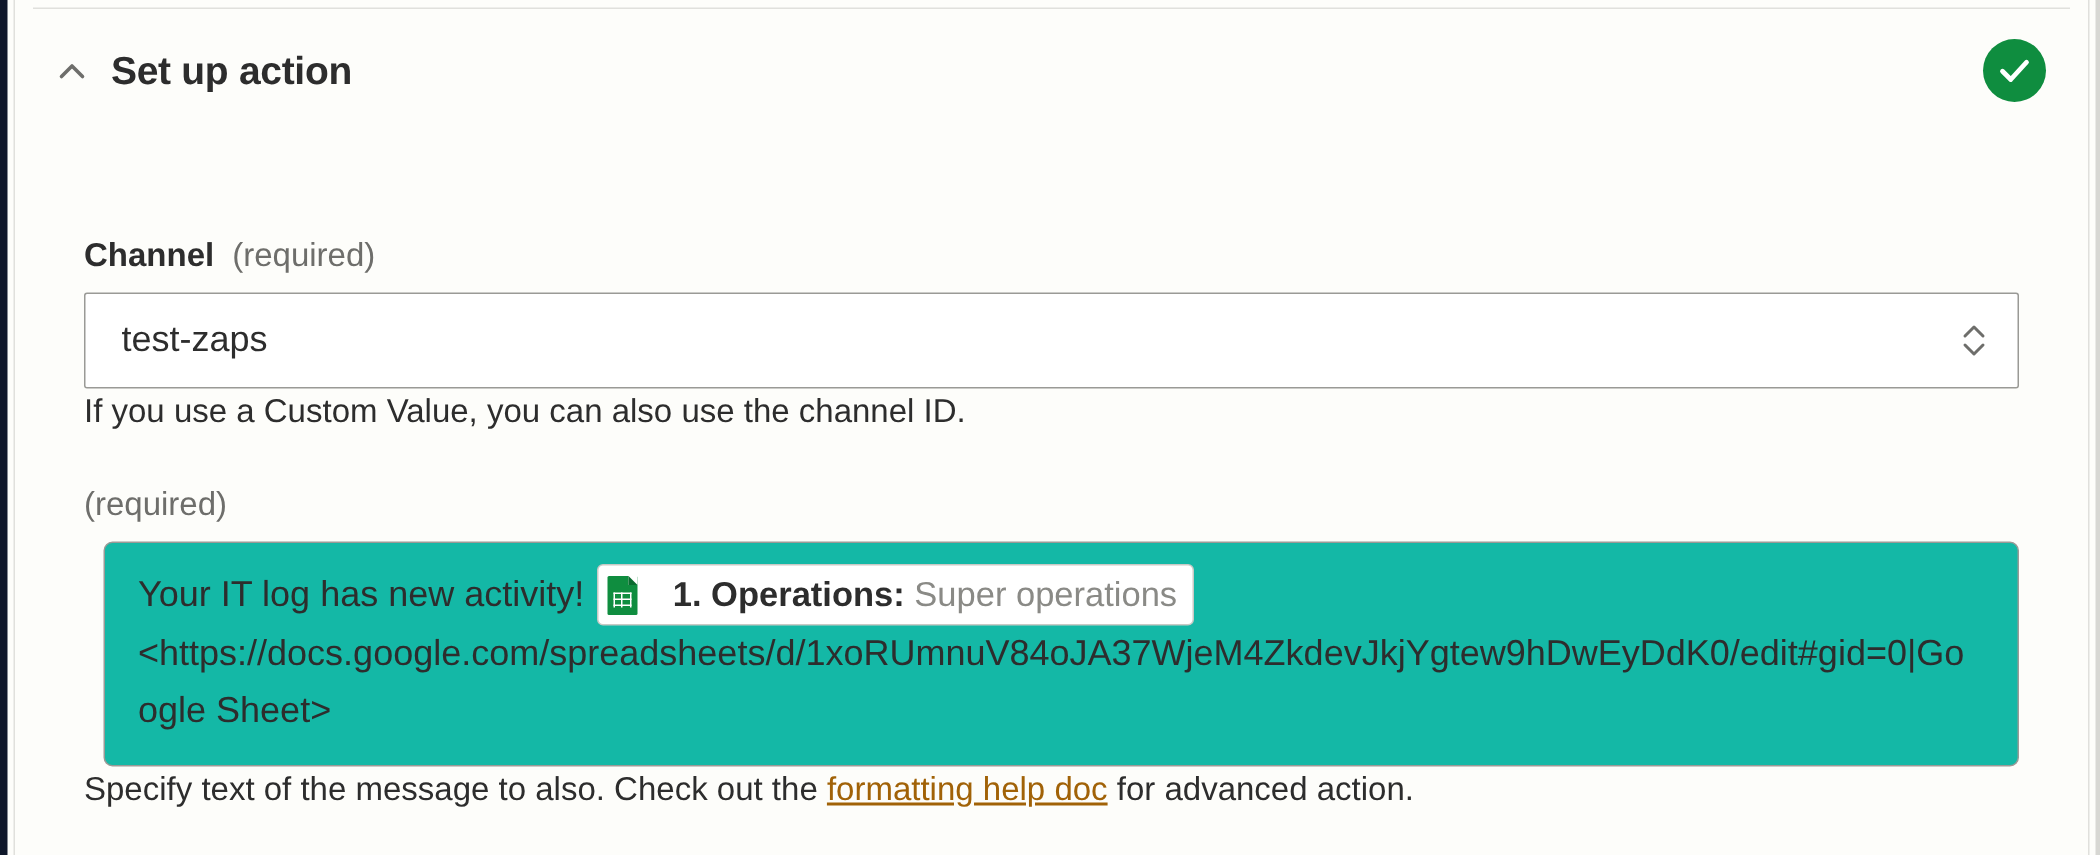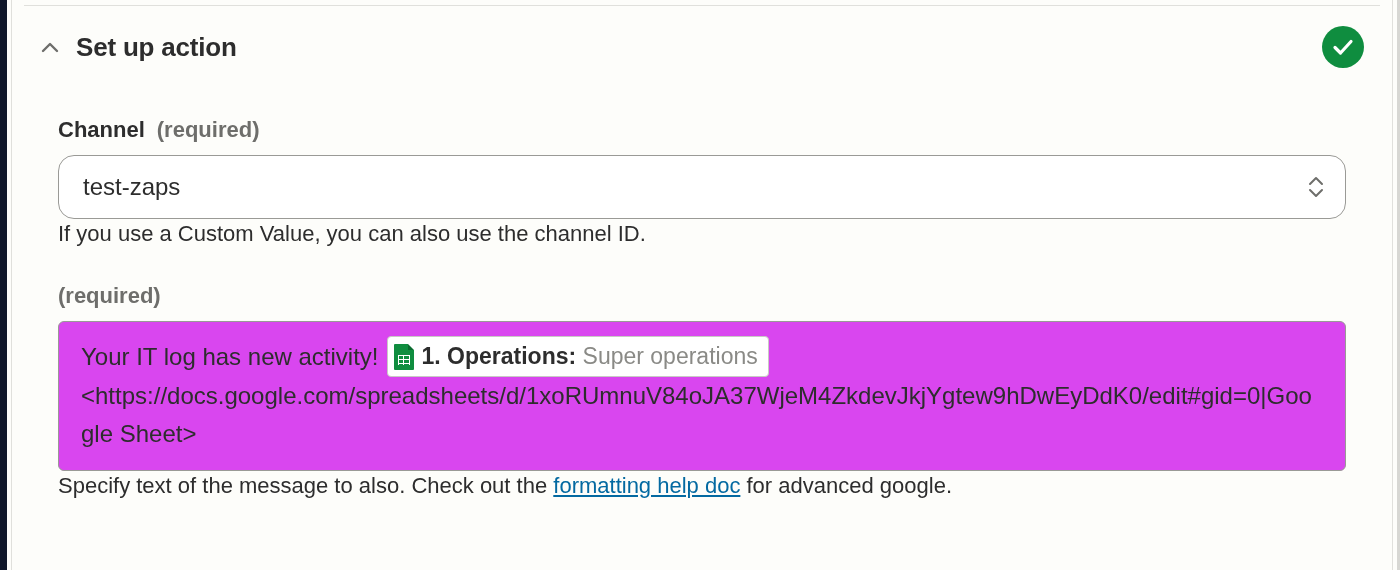--- a/index.html
+++ b/index.html
@@ -5,21 +5,21 @@
     * { box-sizing: border-box; margin: 0; padding: 0; }
     body {
       font-family: -apple-system, BlinkMacSystemFont, "Segoe UI", Helvetica, Arial, sans-serif;
       background: #fdfdfa;
       color: #2d2d2d;
       width: 1400px;
       height: 570px;
       overflow: hidden;
     }
     .outer {
-      border-left: 7px solid #0f172a;
+      border-left: 5px solid #0f172a;
       border-right: 3px solid #d7d7d3;
       height: 100%;
       padding: 0 4px;
     }
     .panel {
       border-left: 1px solid #e0e0dc;
       border-right: 1px solid #e0e0dc;
       height: 100%;
       position: relative;
     }
@@ -61,29 +61,30 @@
     .field-label-row {
       display: flex;
       align-items: baseline;
       gap: 12px;
       margin-bottom: 12px;
     }
     .field-label {
       font-size: 22px;
       font-weight: 600;
       color: #2d2d2d;
+      margin-top: 40px;
     }
     .field-req {
       font-size: 22px;
       color: #6e6e6b;
-      font-weight: 700;
+      font-weight: 400;
     }
     .select-box {
       border: 1px solid #9a9a96;
-      border-radius: 16px;
+      border-radius: 2px;
       height: 64px;
       display: flex;
       align-items: center;
       justify-content: space-between;
       padding: 0 20px 0 24px;
       background: #fff;
       cursor: pointer;
     }
     .select-value {
       font-size: 24px;
@@ -92,48 +93,49 @@
     .select-caret {
       display: inline-flex;
     }
     .helper {
       font-size: 22px;
       color: #2d2d2d;
       margin-top: 0;
       line-height: 1.35;
     }
     .helper a {
-      color: #0369a1;
+      color: #a16207;
       text-decoration: underline;
     }
     .message-box {
       border: 1px solid #9a9a96;
       border-radius: 6px;
-      background: #d946ef;
+      background: #14b8a6;
       padding: 14px 24px 18px 22px;
       font-size: 24px;
       color: #2d2d2d;
       line-height: 1.55;
       word-break: break-all;
+      margin-left: 13px;
     }
     .msg-line1 {
       display: flex;
       align-items: center;
       flex-wrap: wrap;
       gap: 8px;
     }
     .pill {
       display: inline-flex;
       align-items: center;
       border: 1px solid #c9c9c5;
       border-radius: 4px;
       padding: 2px 10px 2px 6px;
       font-size: 23px;
       background: #fff;
-      gap: 8px;
+      gap: 24px;
       white-space: nowrap;
     }
     .pill-icon {
       width: 20px;
       height: 26px;
       background: #0f8d3f;
       position: relative;
       border-radius: 1px;
     }
     .pill-icon::before {
@@ -212,19 +214,19 @@
               <span>
                 <span class="pill-label">1.</span>
                 <span class="pill-label">Operations:</span>
                 <span class="pill-value">Super operations</span>
               </span>
             </span>
           </div>
           <div>&lt;https://docs.google.com/spreadsheets/d/1xoRUmnuV84oJA37WjeM4ZkdevJkjYgtew9hDwEyDdK0/edit#gid=0|Google Sheet&gt;</div>
         </div>
         <div class="helper">
-          <span>Specify text of the message to also. Check out the </span><a href="#">formatting help doc</a><span> for advanced google.</span>
+          <span>Specify text of the message to also. Check out the </span><a href="#">formatting help doc</a><span> for advanced action.</span>
         </div>
       </div>
 
     </div>
   </div>
 </div>
 
 </body></html>

